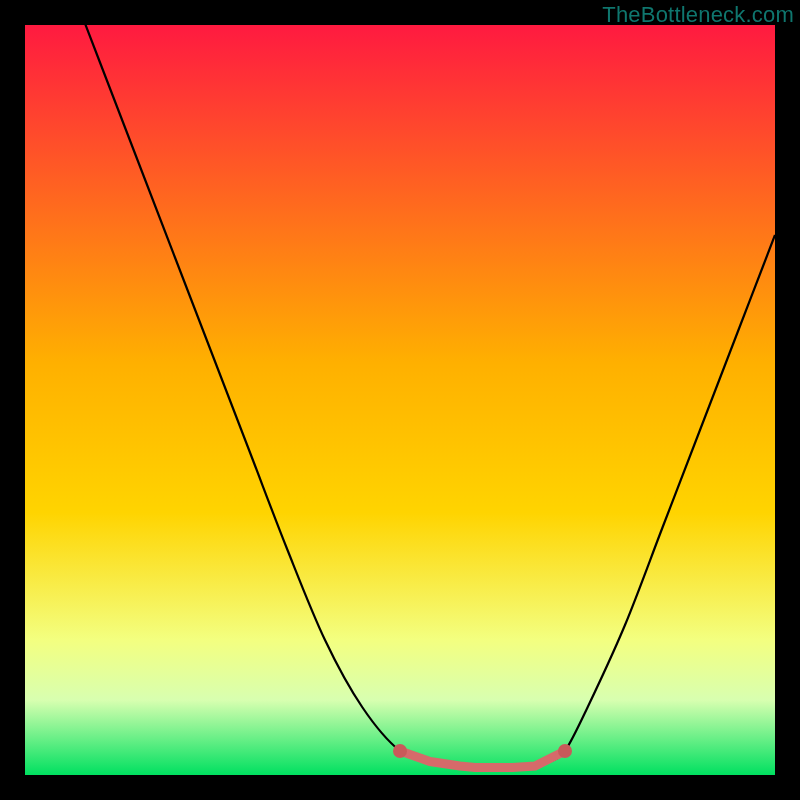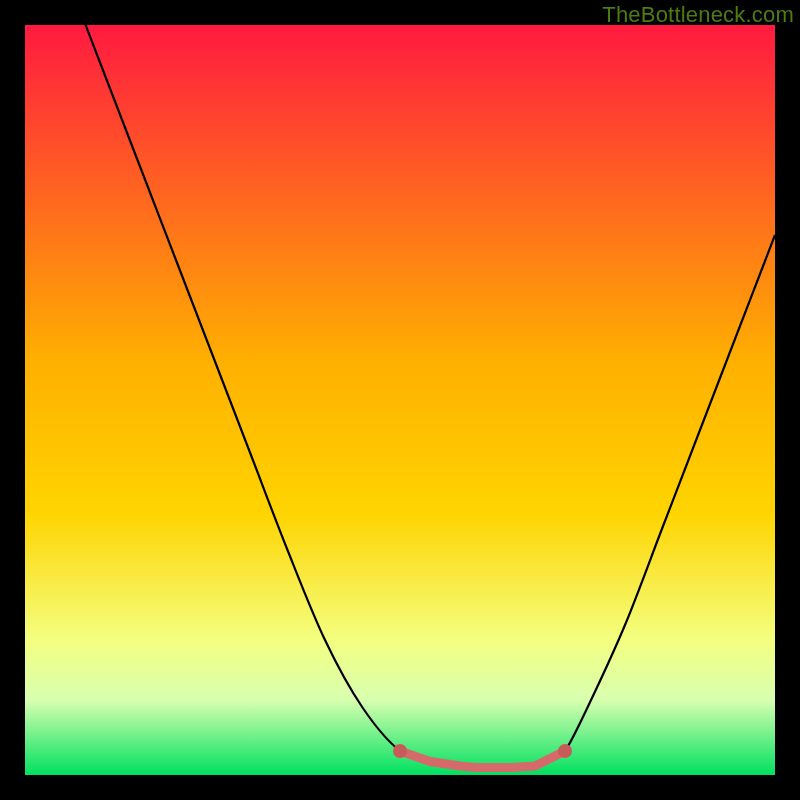--- a/index.html
+++ b/index.html
@@ -30,21 +30,21 @@
     inset: 0;
     width: 100%;
     height: 100%;
   }
   .watermark {
     position: absolute;
     top: 2px;
     right: 6px;
     font-size: 22px;
     font-weight: 500;
-    color: #4d7c0f;
+    color: #0f766e;
     letter-spacing: 0.2px;
   }
 </style>
 </head>
 <body>
 
 <div class="watermark">TheBottleneck.com</div>
 
 <div class="plot-frame">
   <svg class="plot-bg" viewBox="0 0 750 750" preserveAspectRatio="none">

